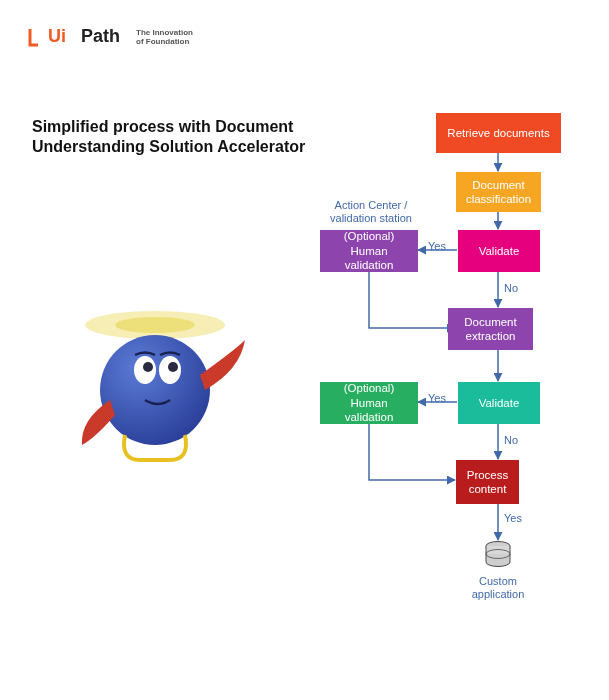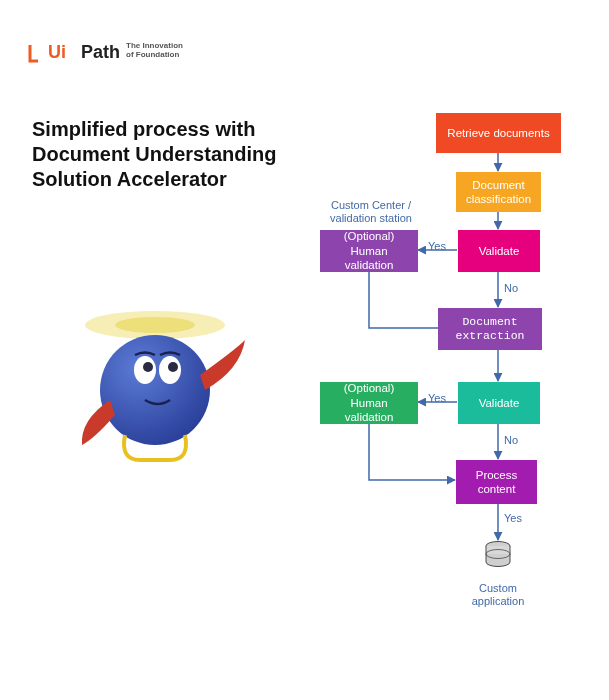--- a/index.html
+++ b/index.html
@@ -7,25 +7,25 @@
     width: 609px;
     height: 700px;
     background: #fff;
     font-family: Arial, Helvetica, sans-serif;
     position: relative;
     overflow: hidden;
   }
   
   .logo {
     position: absolute;
-    top: 42px;
+    top: 26px;
     left: 28px;
     display: flex;
-    align-items: flex-start;
-    gap: 6px;
+    align-items: flex-end;
+    gap: 16px;
   }
   .logo-mark {
     display: flex;
     align-items: center;
     font-weight: 700;
     font-size: 18px;
     color: #f15a22;
   }
   .logo-path {
     color: #222;
@@ -38,21 +38,21 @@
     line-height: 1.1;
     color: #555;
     font-weight: 600;
   }
   
   .title {
     position: absolute;
     top: 117px;
     left: 32px;
     width: 280px;
-    font-size: 20px;
+    font-size: 16px;
     font-weight: 700;
     color: #111;
     line-height: 1.25;
   }
   
   svg.connectors {
     position: absolute;
     top: 0;
     left: 0;
     width: 609px;
@@ -166,41 +166,41 @@
 
 <div class="box" style="left:436px; top:113px; width:125px; height:38px; background:#f04a24;">Retrieve documents</div>
 
 <div class="box" style="left:456px; top:172px; width:85px; height:38px; background:#f6a623;">Document classification</div>
 
 <div class="box" style="left:458px; top:230px; width:82px; height:42px; background:#e6007e;">Validate</div>
 
 <div class="box" style="left:320px; top:230px; width:98px; height:42px; background:#8e44ad; white-space:pre-line;">(Optional)
 Human validation</div>
 
-<div class="box" style="left:438px; top:308px; width:104px; height:42px; background:#8e44ad;font-family:Liberation Mono, monospace;">Document extraction</div>
+<div class="box" style="left:448px; top:308px; width:85px; height:42px; background:#8e44ad;">Document extraction</div>
 
 <div class="box" style="left:458px; top:382px; width:82px; height:42px; background:#1abc9c;">Validate</div>
 
 <div class="box" style="left:320px; top:382px; width:98px; height:42px; background:#27ae60; white-space:pre-line;">(Optional)
 Human validation</div>
 
-<div class="box" style="left:456px; top:460px; width:81px; height:44px; background:#a21caf;">Process content</div>
-
-<div class="lbl" style="left:326px; top:199px; width:90px; white-space:pre-line;">Custom Center /
+<div class="box" style="left:456px; top:460px; width:63px; height:44px; background:#b91c1c;">Process content</div>
+
+<div class="lbl" style="left:326px; top:199px; width:90px; white-space:pre-line;">Action Center /
 validation station</div>
 
 <div class="lbl" style="left:428px; top:240px;">Yes</div>
 <div class="lbl" style="left:504px; top:282px;">No</div>
 
 <div class="lbl" style="left:428px; top:392px;">Yes</div>
 <div class="lbl" style="left:504px; top:434px;">No</div>
 
 <div class="lbl" style="left:504px; top:512px;">Yes</div>
 
 <div style="position:absolute; left:470px; top:540px; width:56px; text-align:center;">
   <svg width="32" height="30" viewBox="0 0 32 30" style="display:block;margin:0 auto;">
     <ellipse cx="16" cy="6" rx="12" ry="4.5" fill="#cfcfcf" stroke="#4a4a4a" stroke-width="1"></ellipse>
     <path d="M 4 6 L 4 14 A 12 4.5 0 0 0 28 14 L 28 6" fill="#d8d8d8" stroke="#4a4a4a" stroke-width="1"></path>
     <path d="M 4 14 L 4 22 A 12 4.5 0 0 0 28 22 L 28 14" fill="#cfcfcf" stroke="#4a4a4a" stroke-width="1"></path>
     <ellipse cx="16" cy="14" rx="12" ry="4.5" fill="none" stroke="#4a4a4a" stroke-width="0.8"></ellipse>
   </svg>
-  <div class="lbl" style="position:static; margin-top:12px;">Custom application</div>
+  <div class="lbl" style="position:static; margin-top:5px;">Custom application</div>
 </div>
 
 </body></html>

